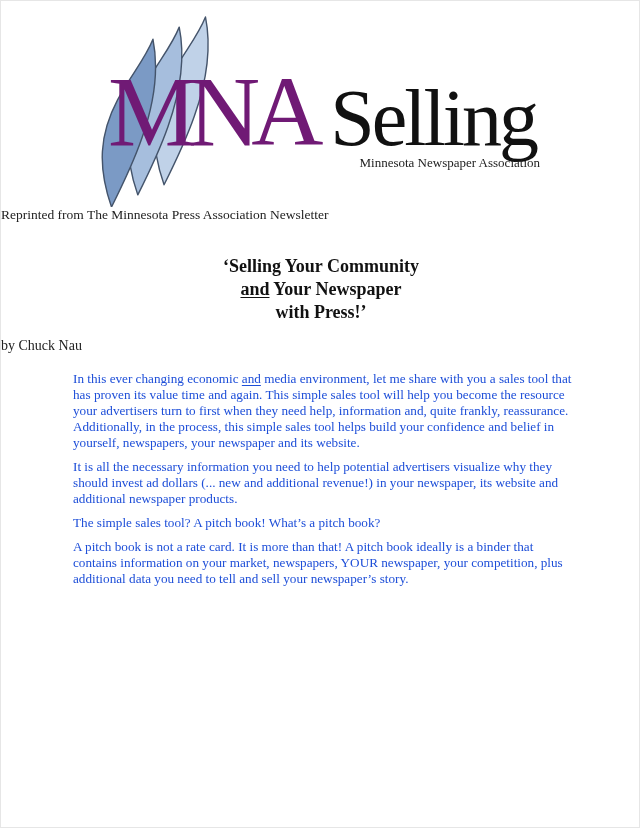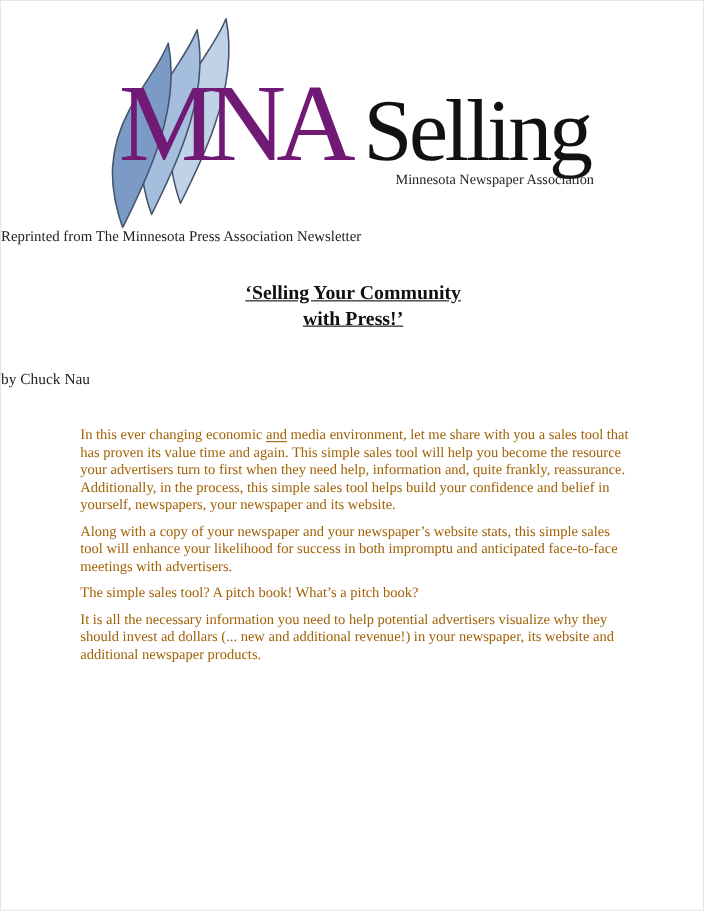--- a/index.html
+++ b/index.html
@@ -80,42 +80,41 @@
     position: absolute;
     top: 254px;
     left: 0;
     width: 640px;
     margin: 0;
     text-align: center;
     font-size: 18px;
     font-weight: bold;
     line-height: 23px;
     color: #111111;
-    text-decoration: underline;
   }
   .byline {
     position: absolute;
     top: 337px;
     left: 0;
     width: 640px;
     margin: 0;
     text-align: left;
     font-size: 14px;
     color: #222222;
   }
 
   
   .body-text {
     position: absolute;
-    top: 386px;
+    top: 370px;
     left: 72px;
     width: 504px;
     font-size: 13.2px;
     line-height: 16px;
-    color: #a16207;
+    color: #1d4ed8;
   }
   .body-text p {
     margin: 0 0 8px 0;
   }
   .u {
     text-decoration: underline;
     text-underline-offset: 2px;
   }
 </style>
 </head>
@@ -141,25 +140,26 @@
     <div class="wordmark-row">
       <span class="acronym">MNA</span><span class="bulletin">Selling</span>
     </div>
     <div class="tagline">Minnesota Newspaper Association</div>
   </header>
 
   <p class="reprint">Reprinted from The Minnesota Press Association Newsletter</p>
 
   <h1 class="title">
     <div>‘Selling Your Community</div>
+    <div><span class="u">and</span><span> Your Newspaper</span></div>
     <div>with Press!’</div>
   </h1>
 
   <p class="byline">by Chuck Nau</p>
 
   <main class="body-text">
     <p><span>In this ever changing economic </span><span class="u">and</span><span> media environment, let me share with you a sales tool that has proven its value time and again. This simple sales tool will help you become the resource your advertisers turn to first when they need help, information and, quite frankly, reassurance. Additionally, in the process, this simple sales tool helps build your confidence and belief in yourself, newspapers, your newspaper and its website.</span></p>
-    <p>Along with a copy of your newspaper and your newspaper’s website stats, this simple sales tool will enhance your likelihood for success in both impromptu and anticipated face-to-face meetings with advertisers.</p>
+    <p>It is all the necessary information you need to help potential advertisers visualize why they should invest ad dollars (... new and additional revenue!) in your newspaper, its website and additional newspaper products.</p>
     <p>The simple sales tool? A pitch book! What’s a pitch book?</p>
-    <p>It is all the necessary information you need to help potential advertisers visualize why they should invest ad dollars (... new and additional revenue!) in your newspaper, its website and additional newspaper products.</p>
+    <p>A pitch book is not a rate card.  It is more than that!  A pitch book ideally is a binder that contains information on your market, newspapers, YOUR newspaper, your competition, plus additional data you need to tell and sell your newspaper’s story.</p>
   </main>
 
 </div>
 
 </body></html>

